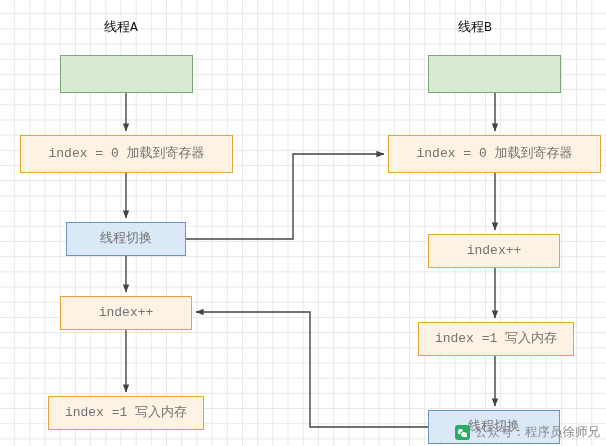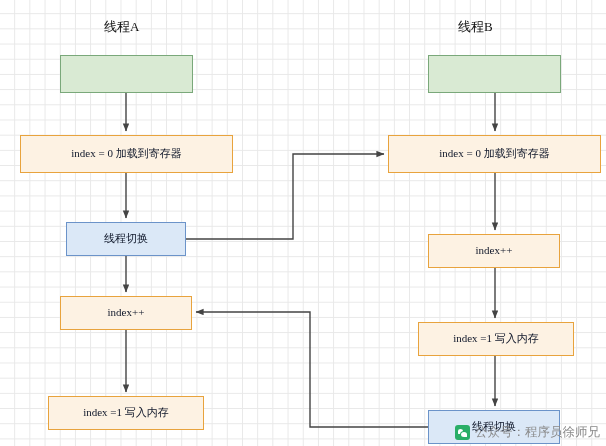--- a/index.html
+++ b/index.html
@@ -11,30 +11,30 @@
     position: relative;
     width: 606px;
     height: 446px;
     overflow: hidden;
     background-color: #ffffff;
     background-image:
       linear-gradient(to right, #e8e8e8 1px, transparent 1px),
       linear-gradient(to bottom, #e8e8e8 1px, transparent 1px);
     background-size: 15.2px 15.2px;
     background-position: -1px -2px;
-    font-family: Liberation Serif, serif;
+    font-family: Liberation Mono, monospace;
   }
   .node {
     position: absolute;
     box-sizing: border-box;
     display: flex;
     align-items: center;
     justify-content: center;
-    font-size: 11px;
-    color: #0f172a;
+    font-size: 13px;
+    color: #737373;
     text-align: right;
     line-height: 1.2;
     white-space: nowrap;
   }
   .n-green {
     background: #d9ead3;
     border: 1px solid #7aa87a;
   }
   .n-orange {
     background: #fdf2e3;

